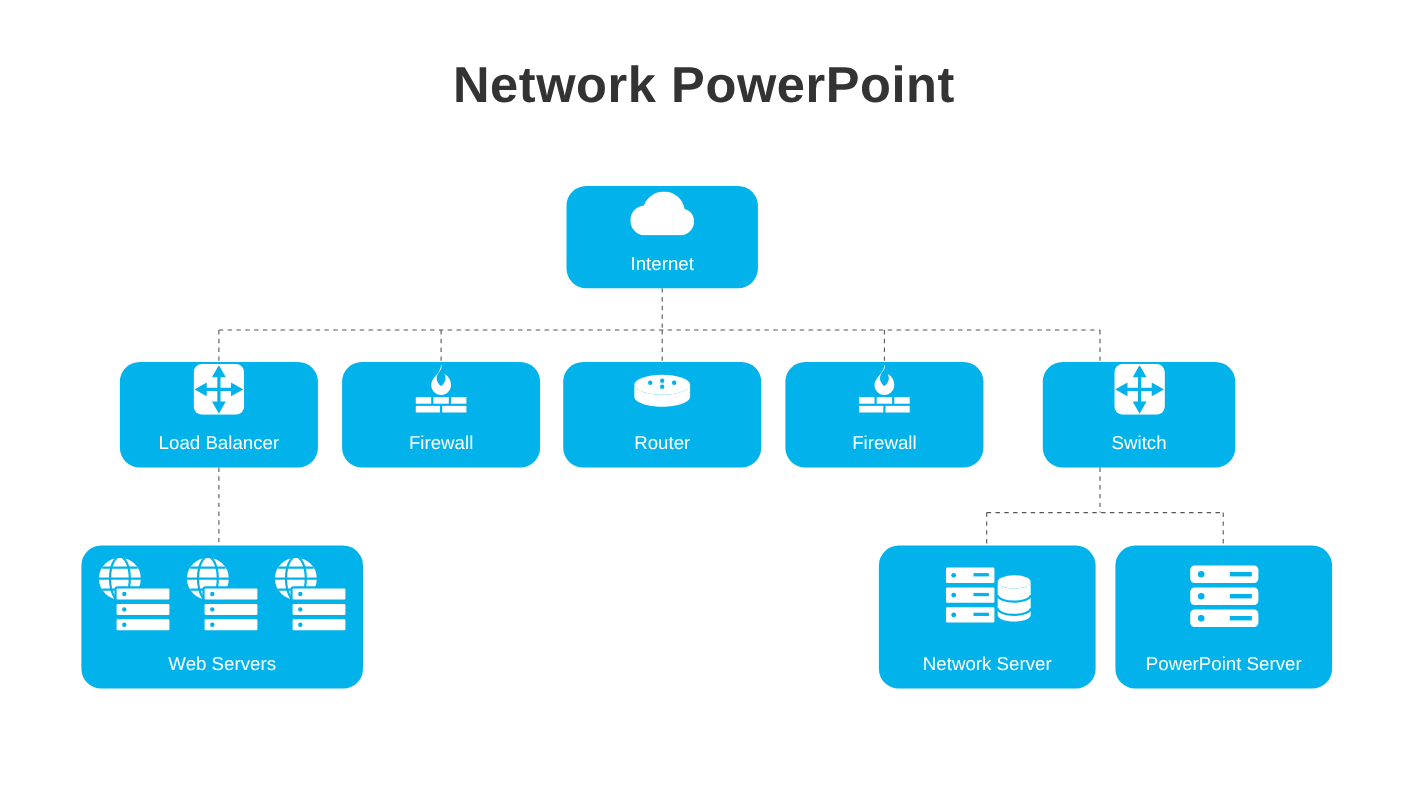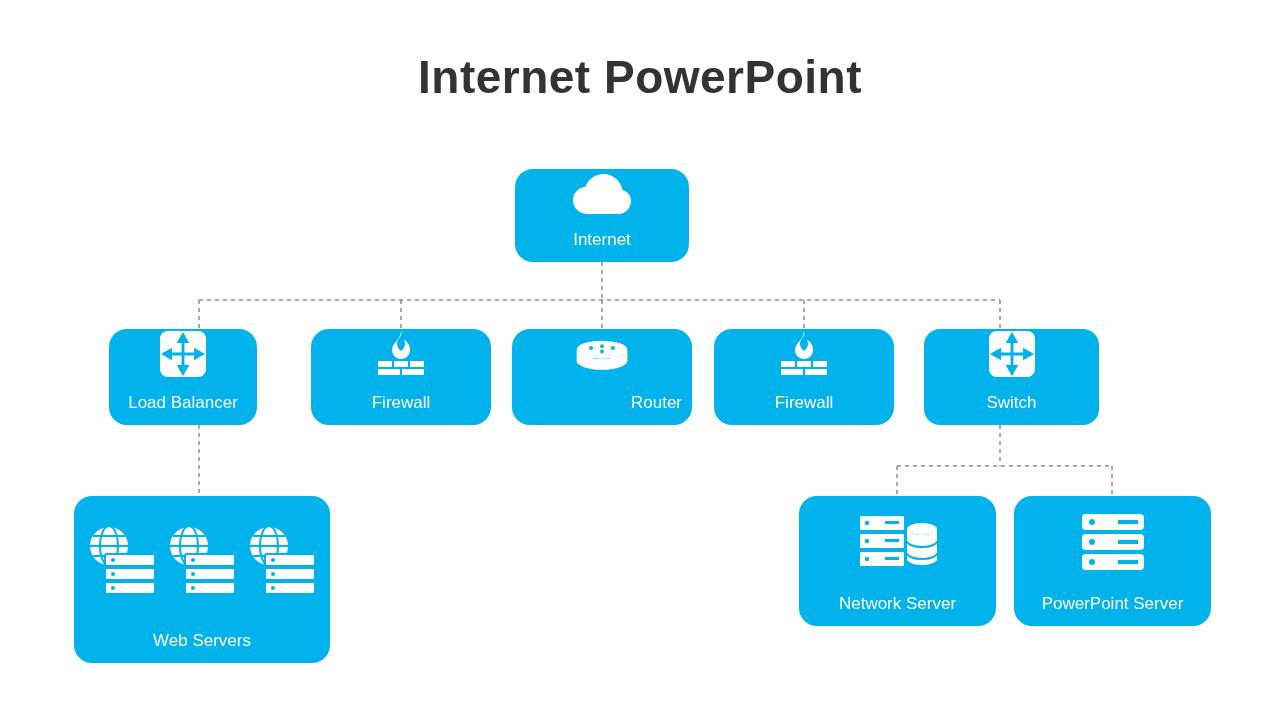--- a/index.html
+++ b/index.html
@@ -77,32 +77,32 @@
   <line class="dash" x1="1000" y1="300" x2="1000" y2="329"></line>
 
   <line class="dash" x1="199" y1="425" x2="199" y2="496"></line>
 
   <line class="dash" x1="1000" y1="425" x2="1000" y2="466"></line>
   <line class="dash" x1="897" y1="466" x2="1112" y2="466"></line>
   <line class="dash" x1="897" y1="466" x2="897" y2="496"></line>
   <line class="dash" x1="1112" y1="466" x2="1112" y2="496"></line>
 </svg>
 
-<div class="title">Internet PowerPoint</div>
+<div class="title">Network PowerPoint</div>
 
 <div class="node" style="left:515px; top:169px; width:174px; height:93px;">
   <span class="icon">
     <svg width="58" height="40" viewBox="0 0 64 44">
       <path fill="#ffffff" d="M50 44H15C6.7 44 0 37.3 0 29c0-7.8 6-14.3 13.7-15 3-8.2 10.9-14 20-14 10.5 0 19.2 7.6 20.8 17.6C60.4 19 64 24.2 64 30c0 7.7-6.3 14-14 14z"></path>
     </svg>
   </span>
   <span class="label">Internet</span>
 </div>
 
-<div class="node" style="left:109px; top:329px; width:148px; height:96px;">
+<div class="node" style="left:109px; top:329px; width:180px; height:96px;">
   <span class="icon">
     <svg width="46" height="46" viewBox="0 0 48 48">
       <rect x="0" y="0" width="48" height="48" rx="8" fill="#ffffff"></rect>
       <g stroke="#02b2eb" stroke-width="3" fill="#02b2eb" stroke-linecap="round">
         <line x1="24" y1="24" x2="24" y2="8"></line>
           <polygon points="24,4 20,11 28,11"></polygon>
         <line x1="24" y1="24" x2="24" y2="40"></line>
           <polygon points="24,44 20,37 28,37"></polygon>
         <line x1="24" y1="24" x2="8" y2="24"></line>
           <polygon points="4,24 11,20 11,28"></polygon>
@@ -123,21 +123,21 @@
           <rect x="18" y="30" width="14" height="6"></rect>
           <rect x="34" y="30" width="14" height="6"></rect>
         <rect x="2" y="38" width="22" height="6"></rect>
           <rect x="26" y="38" width="22" height="6"></rect>
       </g>
     </svg>
   </span>
   <span class="label">Firewall</span>
 </div>
 
-<div class="node" style="left:512px; top:329px; width:180px; height:96px;align-items:flex-end;">
+<div class="node" style="left:512px; top:329px; width:180px; height:96px;">
   <span class="icon">
     <svg width="58" height="40" viewBox="0 0 64 40">
       <ellipse cx="32" cy="12" rx="28" ry="10" fill="#ffffff"></ellipse>
       <path d="M4 12v12c0 5.5 12.5 10 28 10s28-4.5 28-10V12c0 5.5-12.5 10-28 10S4 17.5 4 12z" fill="#ffffff"></path>
       <g fill="#02b2eb">
         <circle cx="20" cy="10" r="2.2"></circle>
           <circle cx="32" cy="8" r="2.2"></circle>
           <circle cx="44" cy="10" r="2.2"></circle>
           <circle cx="32" cy="14" r="2.2"></circle>
       </g>
@@ -155,40 +155,40 @@
           <rect x="18" y="30" width="14" height="6"></rect>
           <rect x="34" y="30" width="14" height="6"></rect>
         <rect x="2" y="38" width="22" height="6"></rect>
           <rect x="26" y="38" width="22" height="6"></rect>
       </g>
     </svg>
   </span>
   <span class="label">Firewall</span>
 </div>
 
-<div class="node" style="left:924px; top:329px; width:175px; height:96px;border-radius:16px;">
+<div class="node" style="left:948px; top:329px; width:175px; height:96px;">
   <span class="icon">
     <svg width="46" height="46" viewBox="0 0 48 48">
       <rect x="0" y="0" width="48" height="48" rx="8" fill="#ffffff"></rect>
       <g stroke="#02b2eb" stroke-width="3" fill="#02b2eb" stroke-linecap="round">
         <line x1="24" y1="24" x2="24" y2="8"></line>
           <polygon points="24,4 20,11 28,11"></polygon>
         <line x1="24" y1="24" x2="24" y2="40"></line>
           <polygon points="24,44 20,37 28,37"></polygon>
         <line x1="24" y1="24" x2="8" y2="24"></line>
           <polygon points="4,24 11,20 11,28"></polygon>
         <line x1="24" y1="24" x2="40" y2="24"></line>
           <polygon points="44,24 37,20 37,28"></polygon>
       </g>
     </svg>
   </span>
   <span class="label">Switch</span>
 </div>
 
-<div class="node" style="left:74px; top:496px; width:256px; height:167px;">
+<div class="node" style="left:74px; top:496px; width:256px; height:130px;">
   <span class="icon" style="gap:8px;">
     <svg width="230" height="74" viewBox="0 0 230 74">
       <g fill="#ffffff">
 
         <g transform="translate(0,0)">
           <circle cx="22" cy="22" r="20" fill="#ffffff"></circle>
           <g stroke="#02b2eb" stroke-width="2" fill="none">
             <circle cx="22" cy="22" r="20"></circle>
               <ellipse cx="22" cy="22" rx="9" ry="20"></ellipse>
             <line x1="2" y1="22" x2="42" y2="22"></line>

